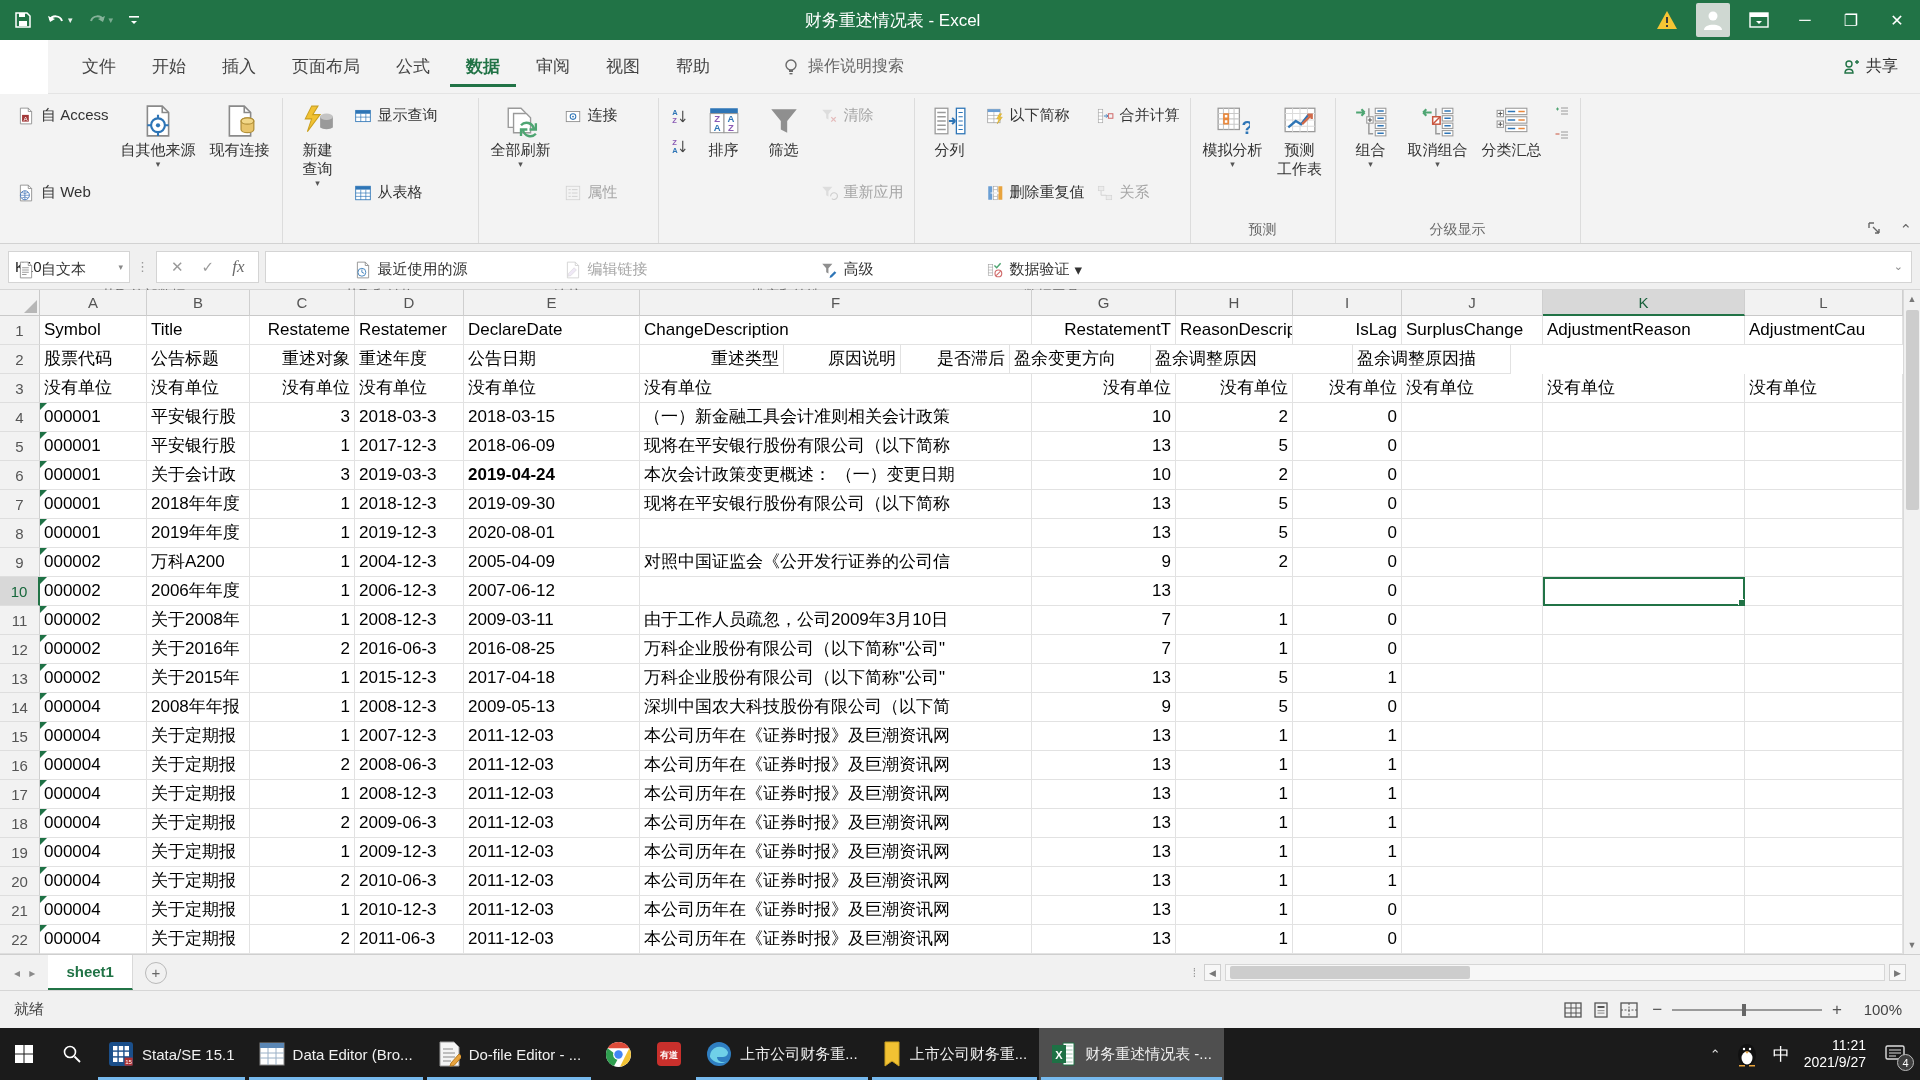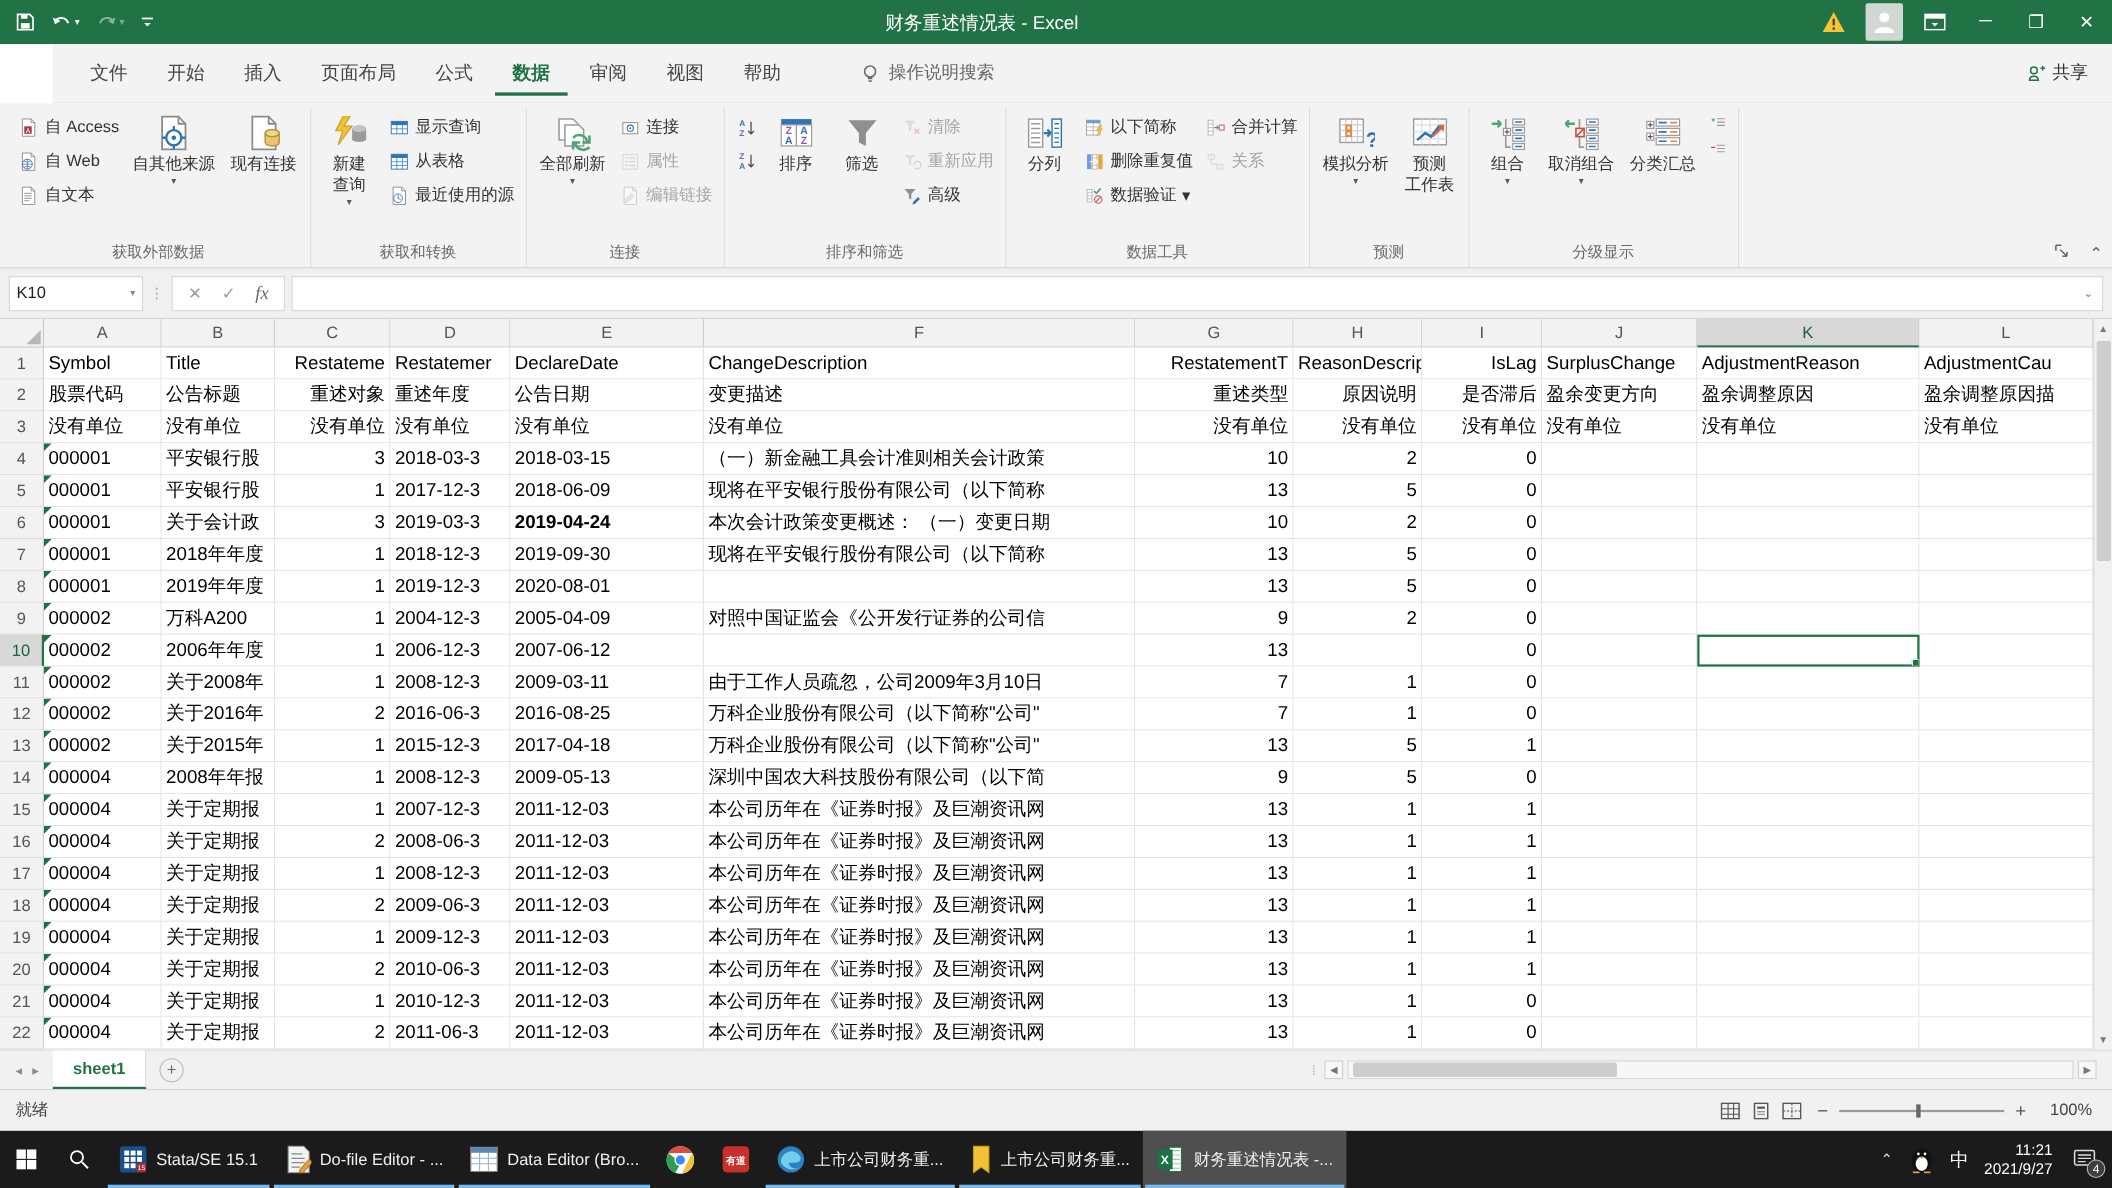--- a/index.html
+++ b/index.html
@@ -30,21 +30,21 @@
 
   
   .ribbon { height:150px; background:#f3f3f3; flex:none; display:flex; align-items:stretch; padding:4px 2px 0 6px; border-bottom:1px solid #d2d2d2; position:relative; }
   .rgroup { display:flex; flex-direction:column; padding:0 6px; border-right:1px solid #dcdcdc; }
   .rg-body { flex:1; display:flex; align-items:flex-start; gap:2px; }
   .rg-label { text-align:center; color:#696969; font-size:14px; padding:2px 0 4px; }
   .bigbtn { display:flex; flex-direction:column; align-items:center; justify-content:flex-start; padding:4px 6px 2px; min-width:58px; }
   .bigbtn .bicon { height:38px; display:flex; align-items:center; justify-content:center; }
   .bigbtn .blabel { font-size:15px; color:#333; line-height:19px; text-align:center; }
   .bigbtn .bcaret { font-size:9px; color:#555; line-height:10px; }
-  .smallstack { display:flex; flex-direction:column; justify-content:flex-start; padding-top:2px; }
+  .smallstack { display:flex; flex-direction:column; justify-content:flex-start; padding-top:2px;gap:46px; }
   .smallbtn { display:flex; align-items:center; gap:5px; height:31px; padding:0 4px; font-size:15px; color:#333; white-space:nowrap; }
   .smallbtn .sicon { width:20px; height:20px; display:flex; align-items:center; justify-content:center; }
   .disabled { color:#a6a6a6 !important; }
   .disabled svg { opacity:.4; }
   .iconstack { display:flex; flex-direction:column; gap:8px; padding:8px 4px 0; }
   .ribbon-corner { position:absolute; right:8px; bottom:4px; display:flex; gap:18px; color:#666; }
 
   
   .fxrow { height:46px; background:#f0f0f0; display:flex; align-items:center; padding:7px 8px; gap:6px; flex:none; border-bottom:1px solid #d6d6d6; }
   .namebox { width:122px; height:32px; background:#fff; border:1px solid #d4d4d4; display:flex; align-items:center; padding:0 6px; font-size:15px; color:#222; }
@@ -679,21 +679,20 @@
           <div class="gc" style="width: 202px;">AdjustmentReason</div>
           <div class="gc" style="width: 158px;">AdjustmentCau</div>
         </div>
         <div class="grow">
           <div class="rh">2</div>
           <div class="gc" style="width: 107px;">股票代码</div>
           <div class="gc" style="width: 103px;">公告标题</div>
           <div class="gc num" style="width: 105px;">重述对象</div>
           <div class="gc" style="width: 109px;">重述年度</div>
           <div class="gc" style="width: 176px;">公告日期</div>
-          <div class="gc" style="width: 392px;">变更描述</div>
           <div class="gc num" style="width: 144px;">重述类型</div>
           <div class="gc num" style="width: 117px;">原因说明</div>
           <div class="gc num" style="width: 109px;">是否滞后</div>
           <div class="gc" style="width: 141px;">盈余变更方向</div>
           <div class="gc" style="width: 202px;">盈余调整原因</div>
           <div class="gc" style="width: 158px;">盈余调整原因描</div>
         </div>
         <div class="grow">
           <div class="rh">3</div>
           <div class="gc" style="width: 107px;">没有单位</div>
@@ -1091,38 +1090,38 @@
               </g>
               <rect x="16.6" y="16.6" width="8" height="8" fill="#b03030"></rect>
               <text x="20.6" y="23" font-size="6" fill="#fff" text-anchor="middle" font-family="sans-serif">15</text>
             </svg>
           </span>
           <span>Stata/SE 15.1</span>
           <span class="runbar"></span>
         </div>
         <div class="tapp">
           <span>
+            <svg width="26" height="24" viewBox="0 0 26 24">
+              <rect x="1" y="1" width="24" height="22" fill="#fff" stroke="#888"></rect>
+              <rect x="1" y="1" width="24" height="5" fill="#5b87b5"></rect>
+              <path d="M1 11 h24 M1 16 h24 M9 6 v17 M17 6 v17" stroke="#9ab0c6"></path>
+            </svg>
+          </span>
+          <span>Data Editor (Bro...</span>
+          <span class="runbar"></span>
+        </div>
+        <div class="tapp">
+          <span>
             <svg width="24" height="26" viewBox="0 0 24 26">
               <path d="M3 1 h14 l5 5 v19 h-19 z" fill="#f4f4f4" stroke="#999"></path>
               <path d="M6 8 h10 M6 12 h12 M6 16 h12 M6 20 h8" stroke="#888" stroke-width="1.2"></path>
               <path d="M14 22 l8 -9 3 2.5 -8 9 -4 .5 z" fill="#e8a33d" stroke="#b77b20"></path>
             </svg>
           </span>
           <span>Do-file Editor - ...</span>
-          <span class="runbar"></span>
-        </div>
-        <div class="tapp">
-          <span>
-            <svg width="26" height="24" viewBox="0 0 26 24">
-              <rect x="1" y="1" width="24" height="22" fill="#fff" stroke="#888"></rect>
-              <rect x="1" y="1" width="24" height="5" fill="#5b87b5"></rect>
-              <path d="M1 11 h24 M1 16 h24 M9 6 v17 M17 6 v17" stroke="#9ab0c6"></path>
-            </svg>
-          </span>
-          <span>Data Editor (Bro...</span>
           <span class="runbar"></span>
         </div>
         <div class="tapp">
           <span>
             <svg width="27" height="27" viewBox="0 0 27 27">
               <circle cx="13.5" cy="13.5" r="12.5" fill="#fff"></circle>
               <path d="M13.5 1 a12.5 12.5 0 0 1 10.8 6.2 l-10.8 0 z M13.5 7.2 l-10.9 .1 a12.5 12.5 0 0 1 10.9 -6.3 z" fill="#dd4b39"></path>
               <path d="M2.6 7.3 a12.5 12.5 0 0 0 6.4 17.8 l5 -9 z" fill="#2f9e4f"></path>
               <path d="M24.3 7.2 a12.5 12.5 0 0 1 -9.3 18.6 l4.6 -9.3 z" fill="#f2c233"></path>
               <circle cx="13.5" cy="13.5" r="5.4" fill="#fff"></circle>

